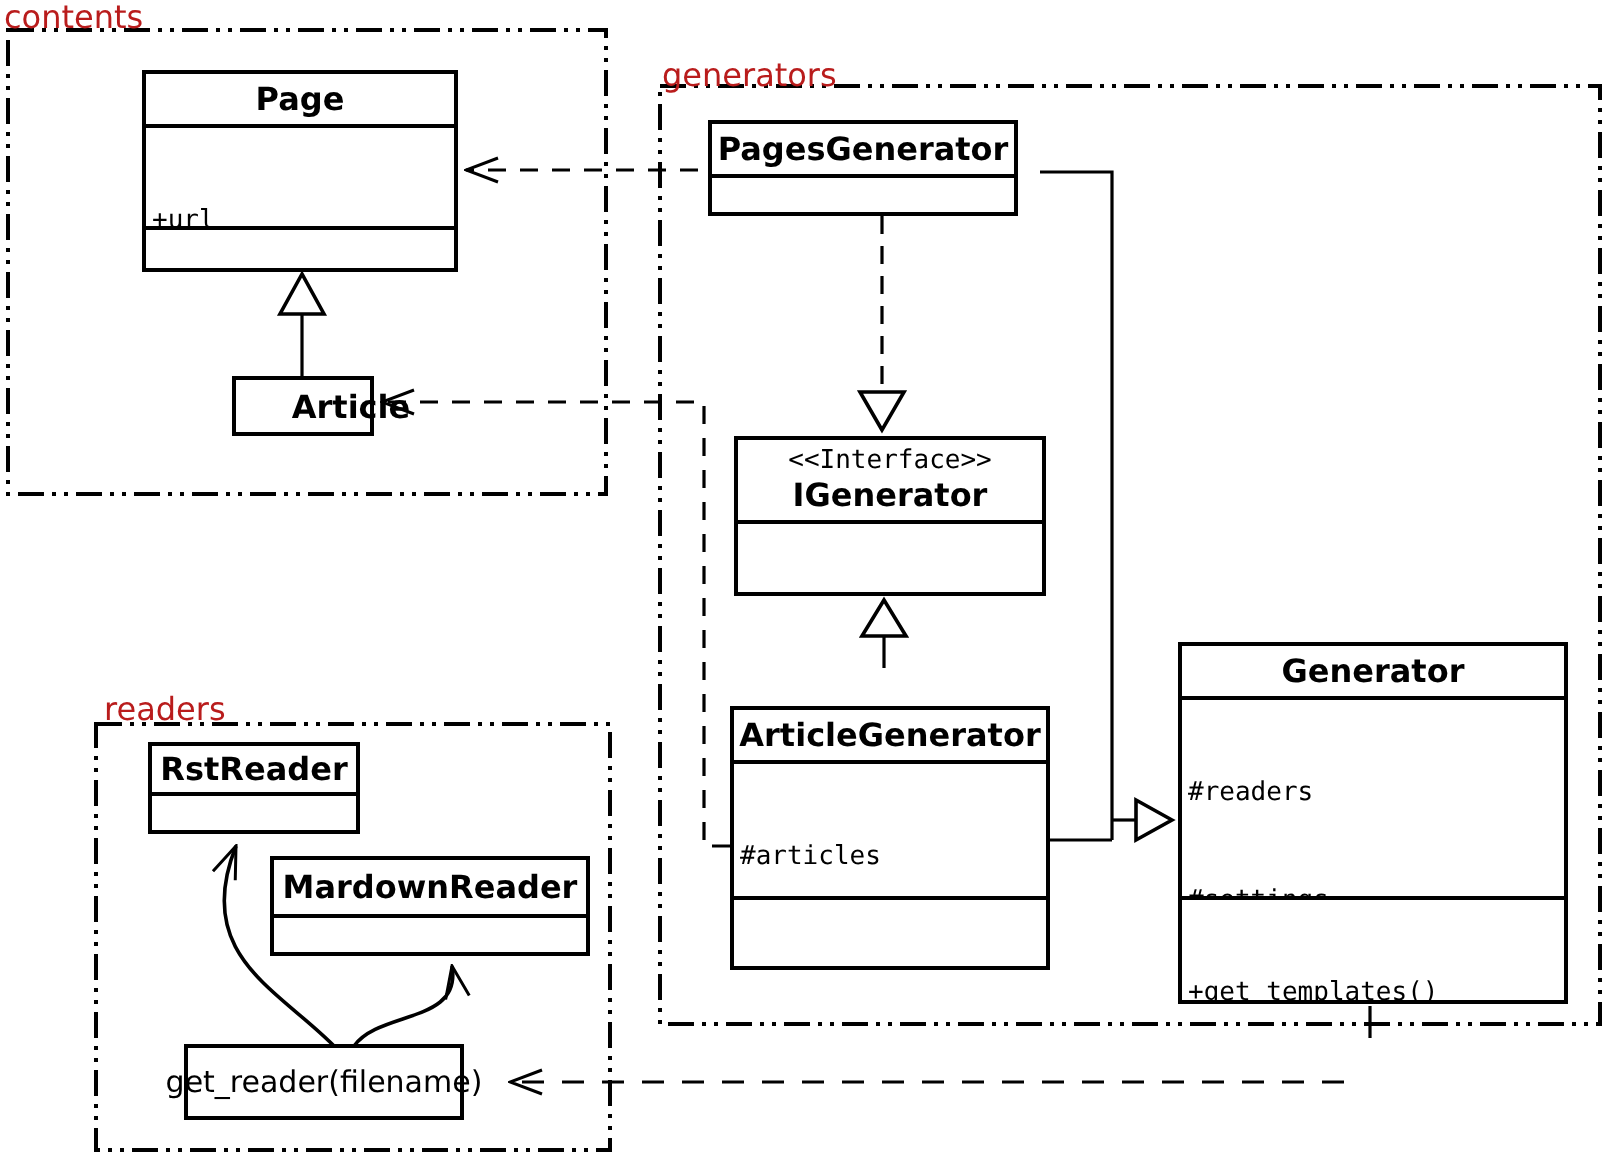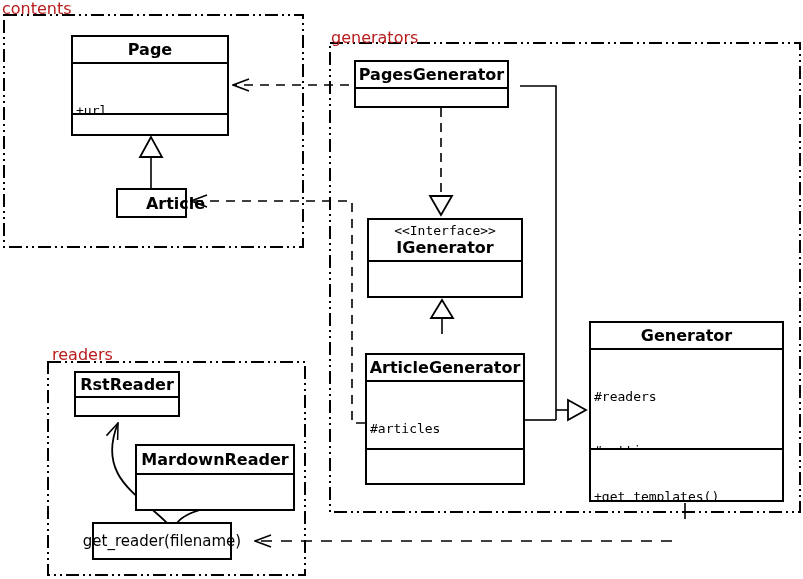--- a/index.html
+++ b/index.html
@@ -146,21 +146,21 @@
     </div>
   </div>
 
   <div class="cls" style="left:74px;top:371px;width:106px;height:46px">
     <div class="title" style="height:25px">RstReader</div>
     <div class="sec grow">
       
     </div>
   </div>
 
-  <div class="cls" style="left:135px;top:444px;width:160px;height:67px">
+  <div class="cls" style="left:135px;top:428px;width:160px;height:50px">
     <div class="title" style="height:29px">MardownReader</div>
     <div class="sec grow">
       
     </div>
   </div>
 
   <div class="plainbox" style="left:92px;top:522px;width:140px;height:38px">get_reader(filename)</div>
 
 </div>
 

